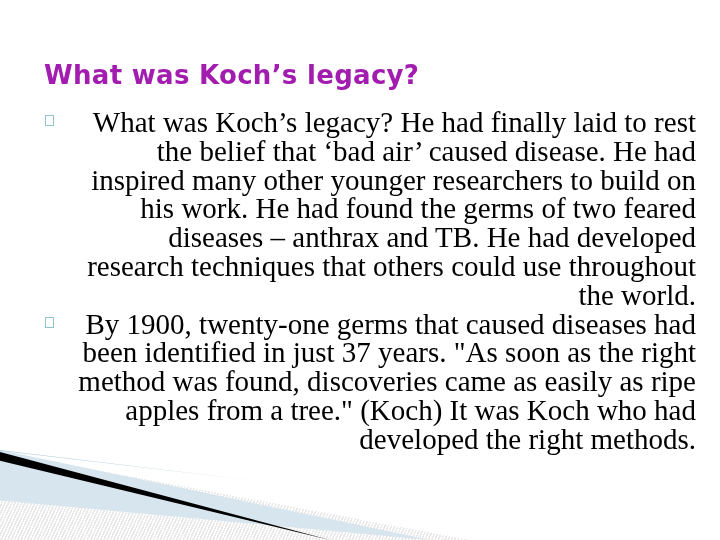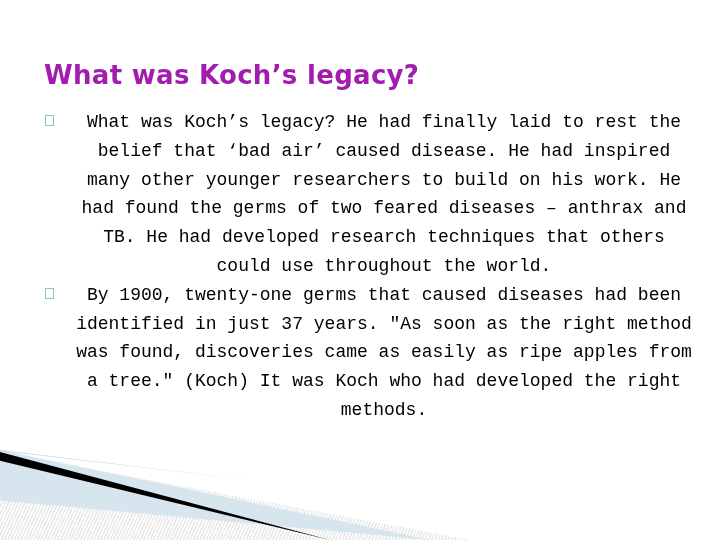--- a/index.html
+++ b/index.html
@@ -40,25 +40,25 @@
     left: 40px;
     top: 108px;
     width: 656px;
     margin: 0;
     padding: 0;
     list-style: none;
   }
   .bullet-item {
     position: relative;
     padding-left: 32px;
-    font-family: Liberation Mono, monospace;
-    font-size: 18px;
+    font-family: Liberation Serif, serif;
+    font-size: 29px;
     line-height: 28.8px;
     color: #000000;
-    text-align: center;
+    text-align: right;
     margin-bottom: 0px;
   }
   .bullet-marker {
     position: absolute;
     left: 5px;
     top: 7px;
     width: 9px;
     height: 11px;
     border: 1.5px solid #8fc3cf;
     box-sizing: border-box;

